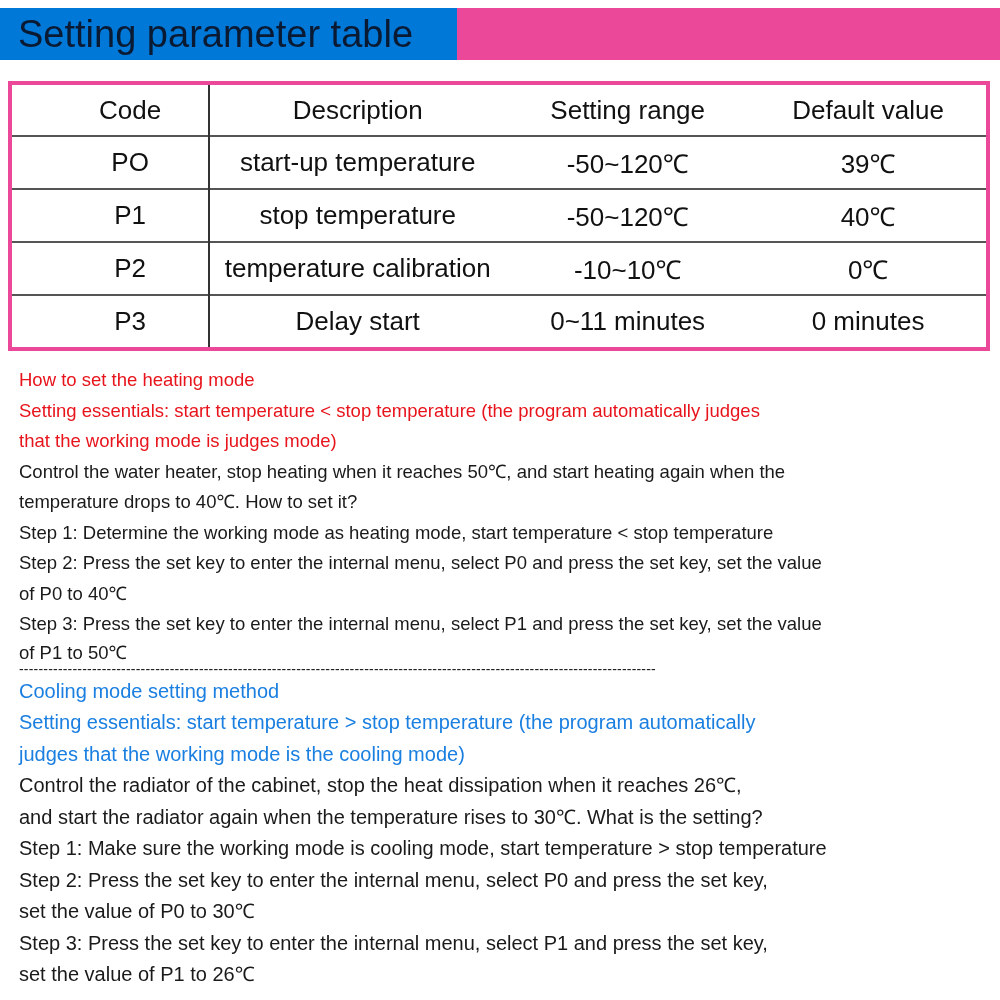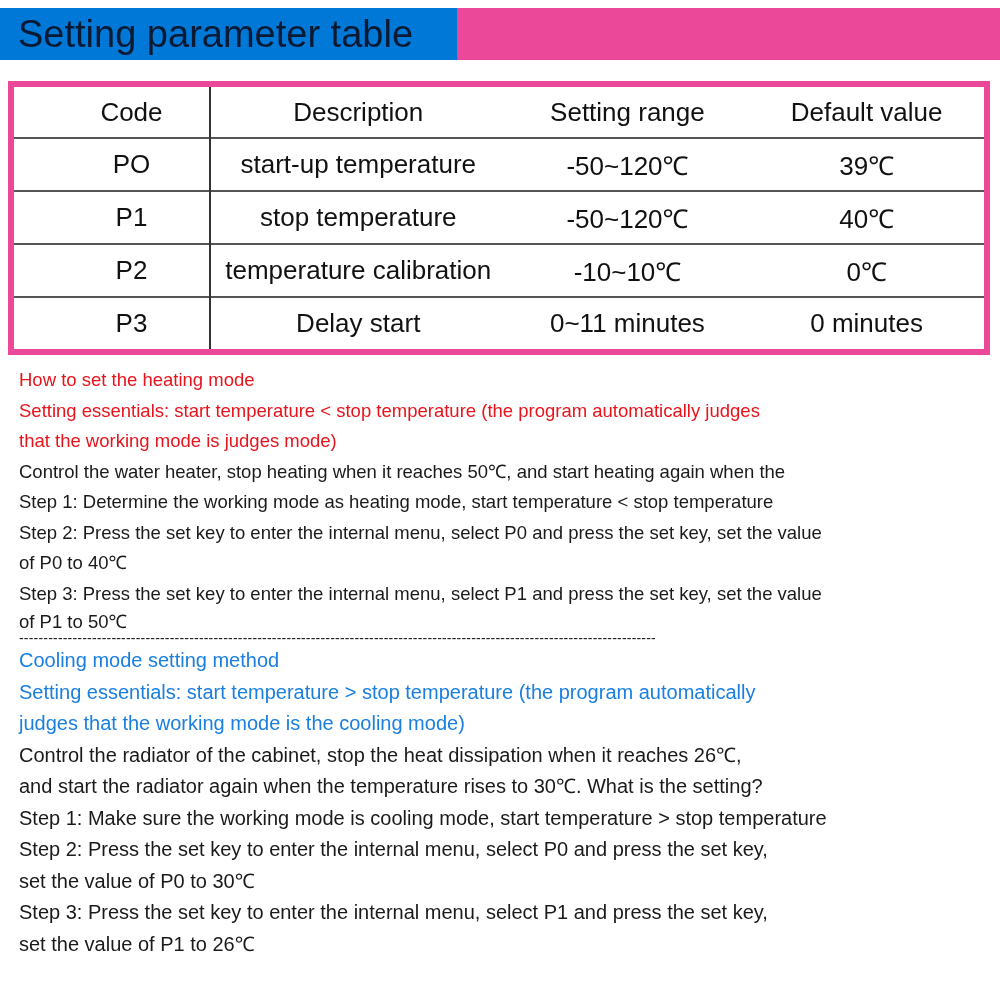--- a/index.html
+++ b/index.html
@@ -1,20 +1,20 @@
 <!DOCTYPE html>
 <html><head>
 <meta charset="utf-8">
 <style>
   html, body { margin: 0; padding: 0; background: #ffffff; }
   body { width: 1000px; height: 1000px; position: relative; overflow: hidden; font-family: "DejaVu Sans", sans-serif; }
   .header-bar { position: absolute; left: 0; top: 8px; width: 1000px; height: 52px; background: #ec4899; }
   .header-blue { position: absolute; left: 0; top: 0; width: 457px; height: 52px; background: #0078d7; }
   .header-title { position: absolute; left: 18px; top: 4px; font-family: "Liberation Sans", sans-serif; font-size: 38px; color: #0a1a33; letter-spacing: 0px; line-height: 44px; white-space: nowrap; }
-  table.params { position: absolute; left: 8px; top: 81px; width: 982px; border-collapse: collapse; border: 6px solid #ec4899; font-family: "Liberation Sans", sans-serif; color: #111; }
+  table.params { position: absolute; left: 8px; top: 81px; width: 982px; border-collapse: collapse; border: 4px solid #ec4899; font-family: "Liberation Sans", sans-serif; color: #111; }
   table.params td, table.params th { font-weight: normal; font-size: 26px; text-align: center; border-top: 2px solid #555; padding: 0; white-space: nowrap; }
   table.params tr.head th { height: 50px; border-top: none; }
   table.params tr.row td { height: 51px; }
   table.params .c-code { width: 172px; border-right: 2px solid #333; padding-left: 40px; }
   table.params .c-desc { width: 300px; }
   table.params .c-range { width: 260px; }
   table.params .c-def { width: 250px; }
   .lines { position: absolute; left: 19px; top: 365px; width: 975px; font-family: "Liberation Sans", sans-serif; }
   .line { font-size: 18.5px; line-height: 30.5px; height: 30.5px; white-space: nowrap; color: #1a1a1a; }
   .line.red { color: #e8141c; }
@@ -64,20 +64,21 @@
     <td class="c-def">0 minutes</td>
   </tr>
 </tbody>
   </table>
 
 <div class="lines">
   <div class="line red">How to set the heating mode</div>
   <div class="line red">Setting essentials: start temperature &lt; stop temperature (the program automatically judges</div>
   <div class="line red">that the working mode is judges mode)</div>
   <div class="line">Control the water heater, stop heating when it reaches 50℃, and start heating again when the</div>
+  <div class="line">temperature drops to 40℃. How to set it?</div>
   <div class="line">Step 1: Determine the working mode as heating mode, start temperature &lt; stop temperature</div>
   <div class="line">Step 2: Press the set key to enter the internal menu, select P0 and press the set key, set the value</div>
   <div class="line">of P0 to 40℃</div>
   <div class="line">Step 3: Press the set key to enter the internal menu, select P1 and press the set key, set the value</div>
   <div class="line" style="height:22px;line-height:26px;">of P1 to 50℃</div>
   <div class="dash">-----------------------------------------------------------------------------------------------------------------------------------</div>
   <div class="line blue">Cooling mode setting method</div>
   <div class="line blue">Setting essentials: start temperature &gt; stop temperature (the program automatically</div>
   <div class="line blue">judges that the working mode is the cooling mode)</div>
   <div class="line dark2">Control the radiator of the cabinet, stop the heat dissipation when it reaches 26℃,</div>

